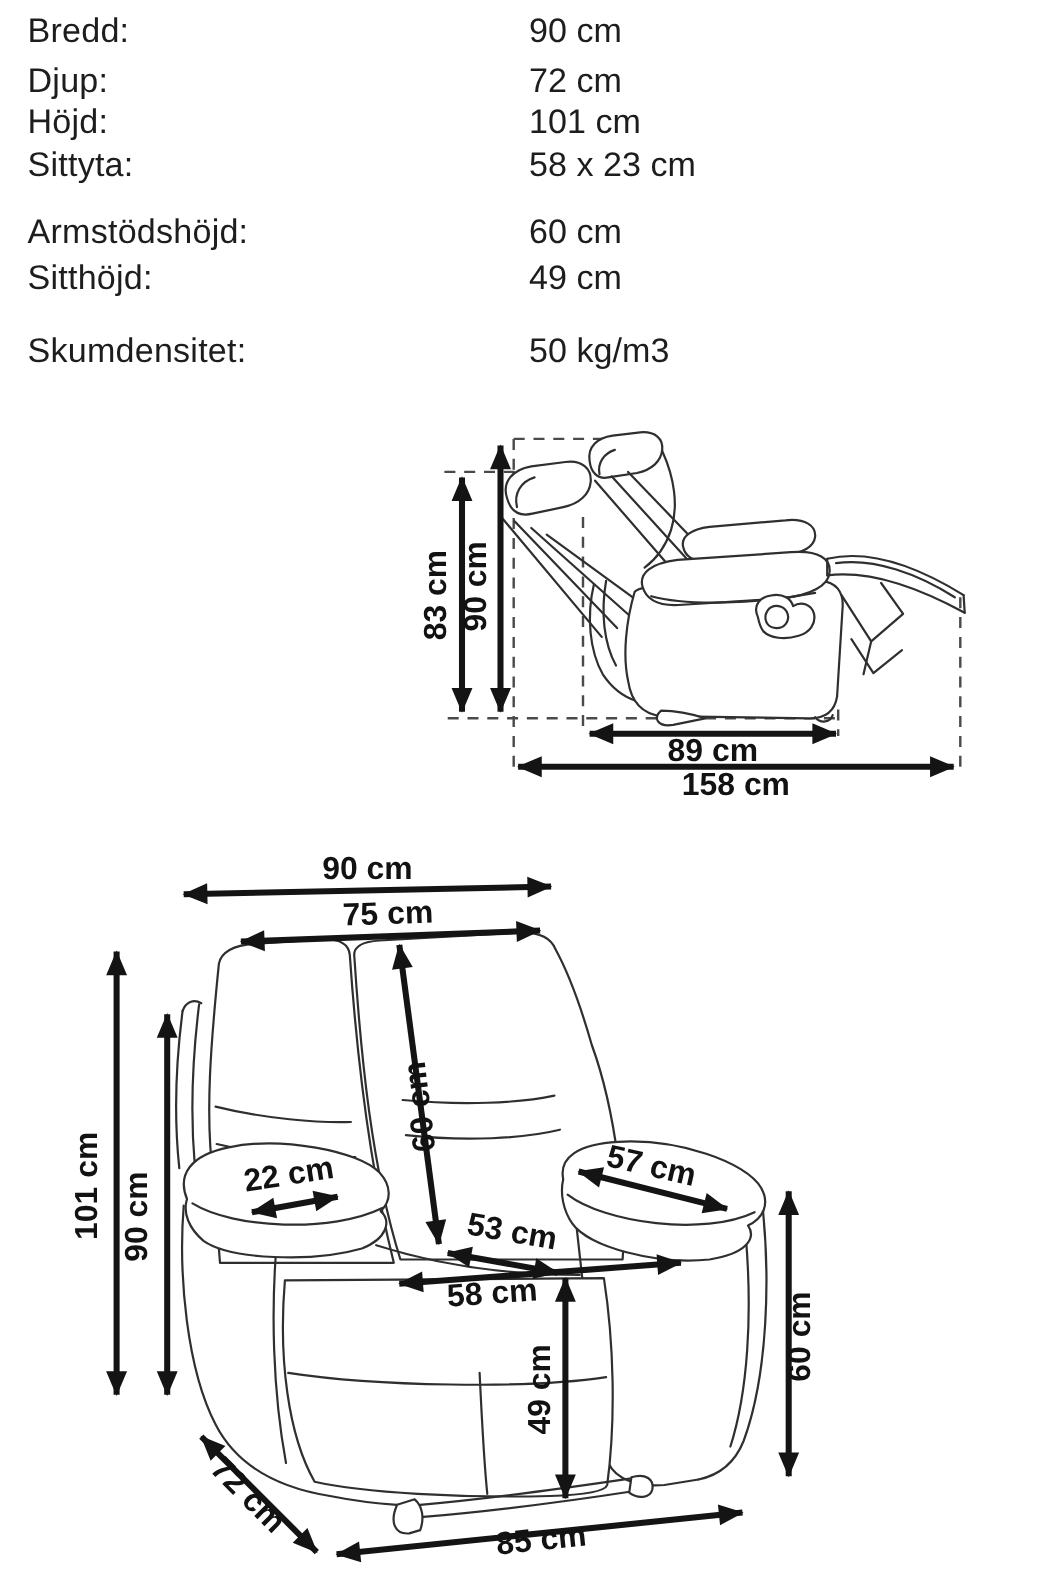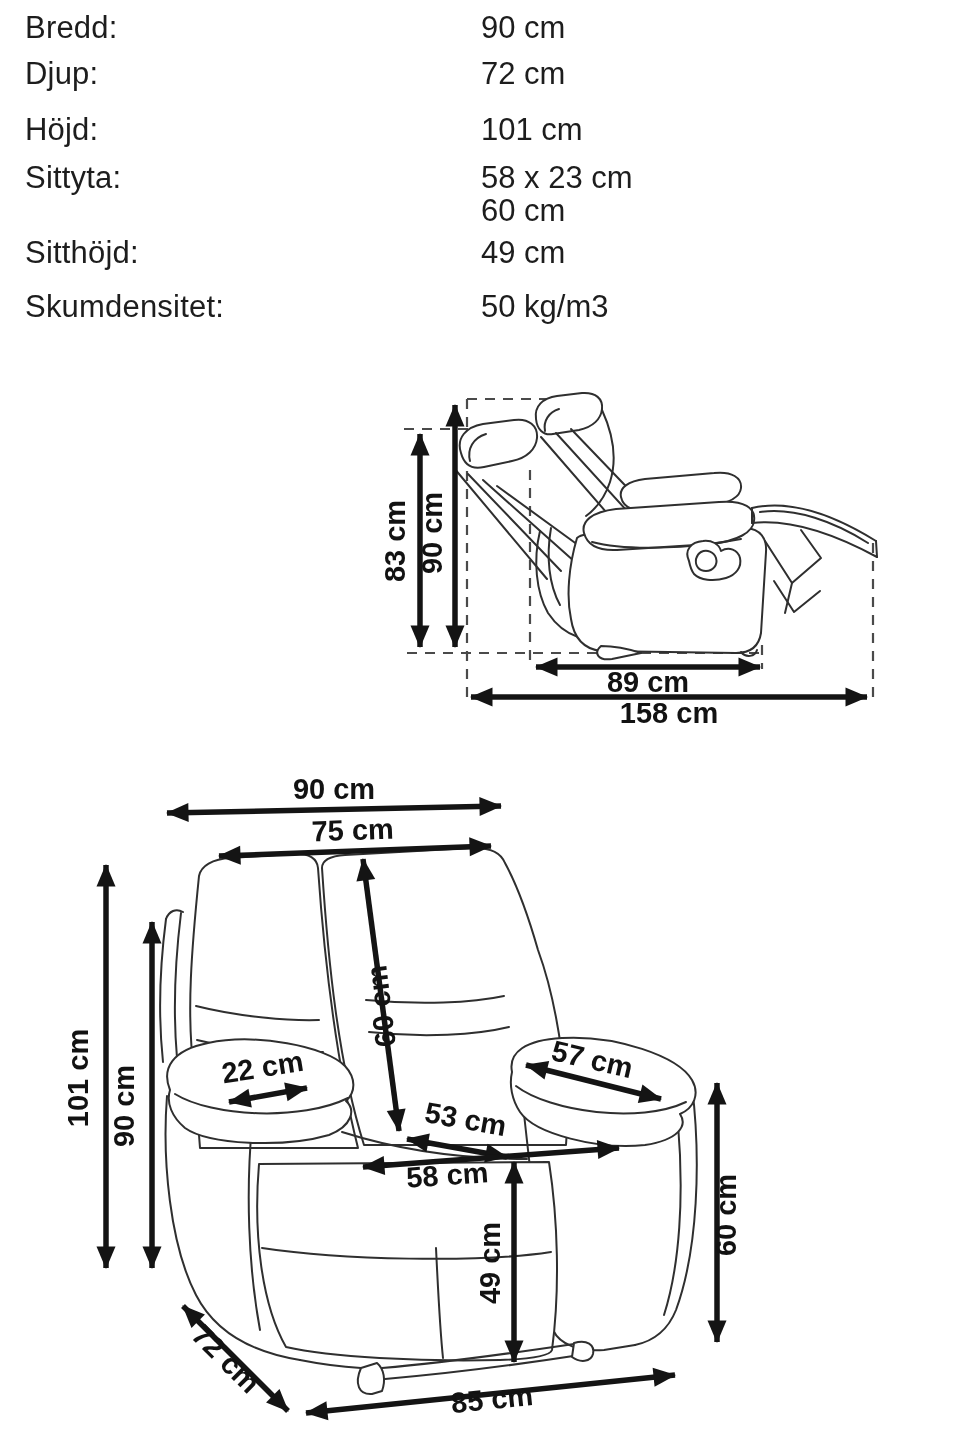--- a/index.html
+++ b/index.html
@@ -22,36 +22,37 @@
 
   <div>
     <div class="spec-row" style="top:10px">
       <span class="spec-label">Bredd:</span>
       <span class="spec-value">90 cm</span>
     </div>
     <div class="spec-row" style="top:56px">
       <span class="spec-label">Djup:</span>
       <span class="spec-value">72 cm</span>
     </div>
-    <div class="spec-row" style="top:112px">
+    <div class="spec-row" style="top:93px">
       <span class="spec-label">Höjd:</span>
       <span class="spec-value">101 cm</span>
     </div>
-    <div class="spec-row" style="top:160px">
+    <div class="spec-row" style="top:132px">
       <span class="spec-label">Sittyta:</span>
       <span class="spec-value">58 x 23 cm</span>
     </div>
     <div class="spec-row" style="top:193px">
+      <span class="spec-label">Armstödshöjd:</span>
       <span class="spec-value">60 cm</span>
     </div>
     <div class="spec-row" style="top:235px">
       <span class="spec-label">Sitthöjd:</span>
       <span class="spec-value">49 cm</span>
     </div>
-    <div class="spec-row" style="top:289px">
+    <div class="spec-row" style="top:301px">
       <span class="spec-label">Skumdensitet:</span>
       <span class="spec-value">50 kg/m3</span>
     </div>
   </div>
 
   <svg class="diagram-svg" viewBox="0 350 960 1099">
     <defs>
       <marker id="ah" markerUnits="userSpaceOnUse" markerWidth="24" markerHeight="20" refX="22" refY="10" orient="auto-start-reverse">
         <path d="M0.5,0.5 L23,10 L0.5,19.5 Z" fill="#141414"></path>
       </marker>

